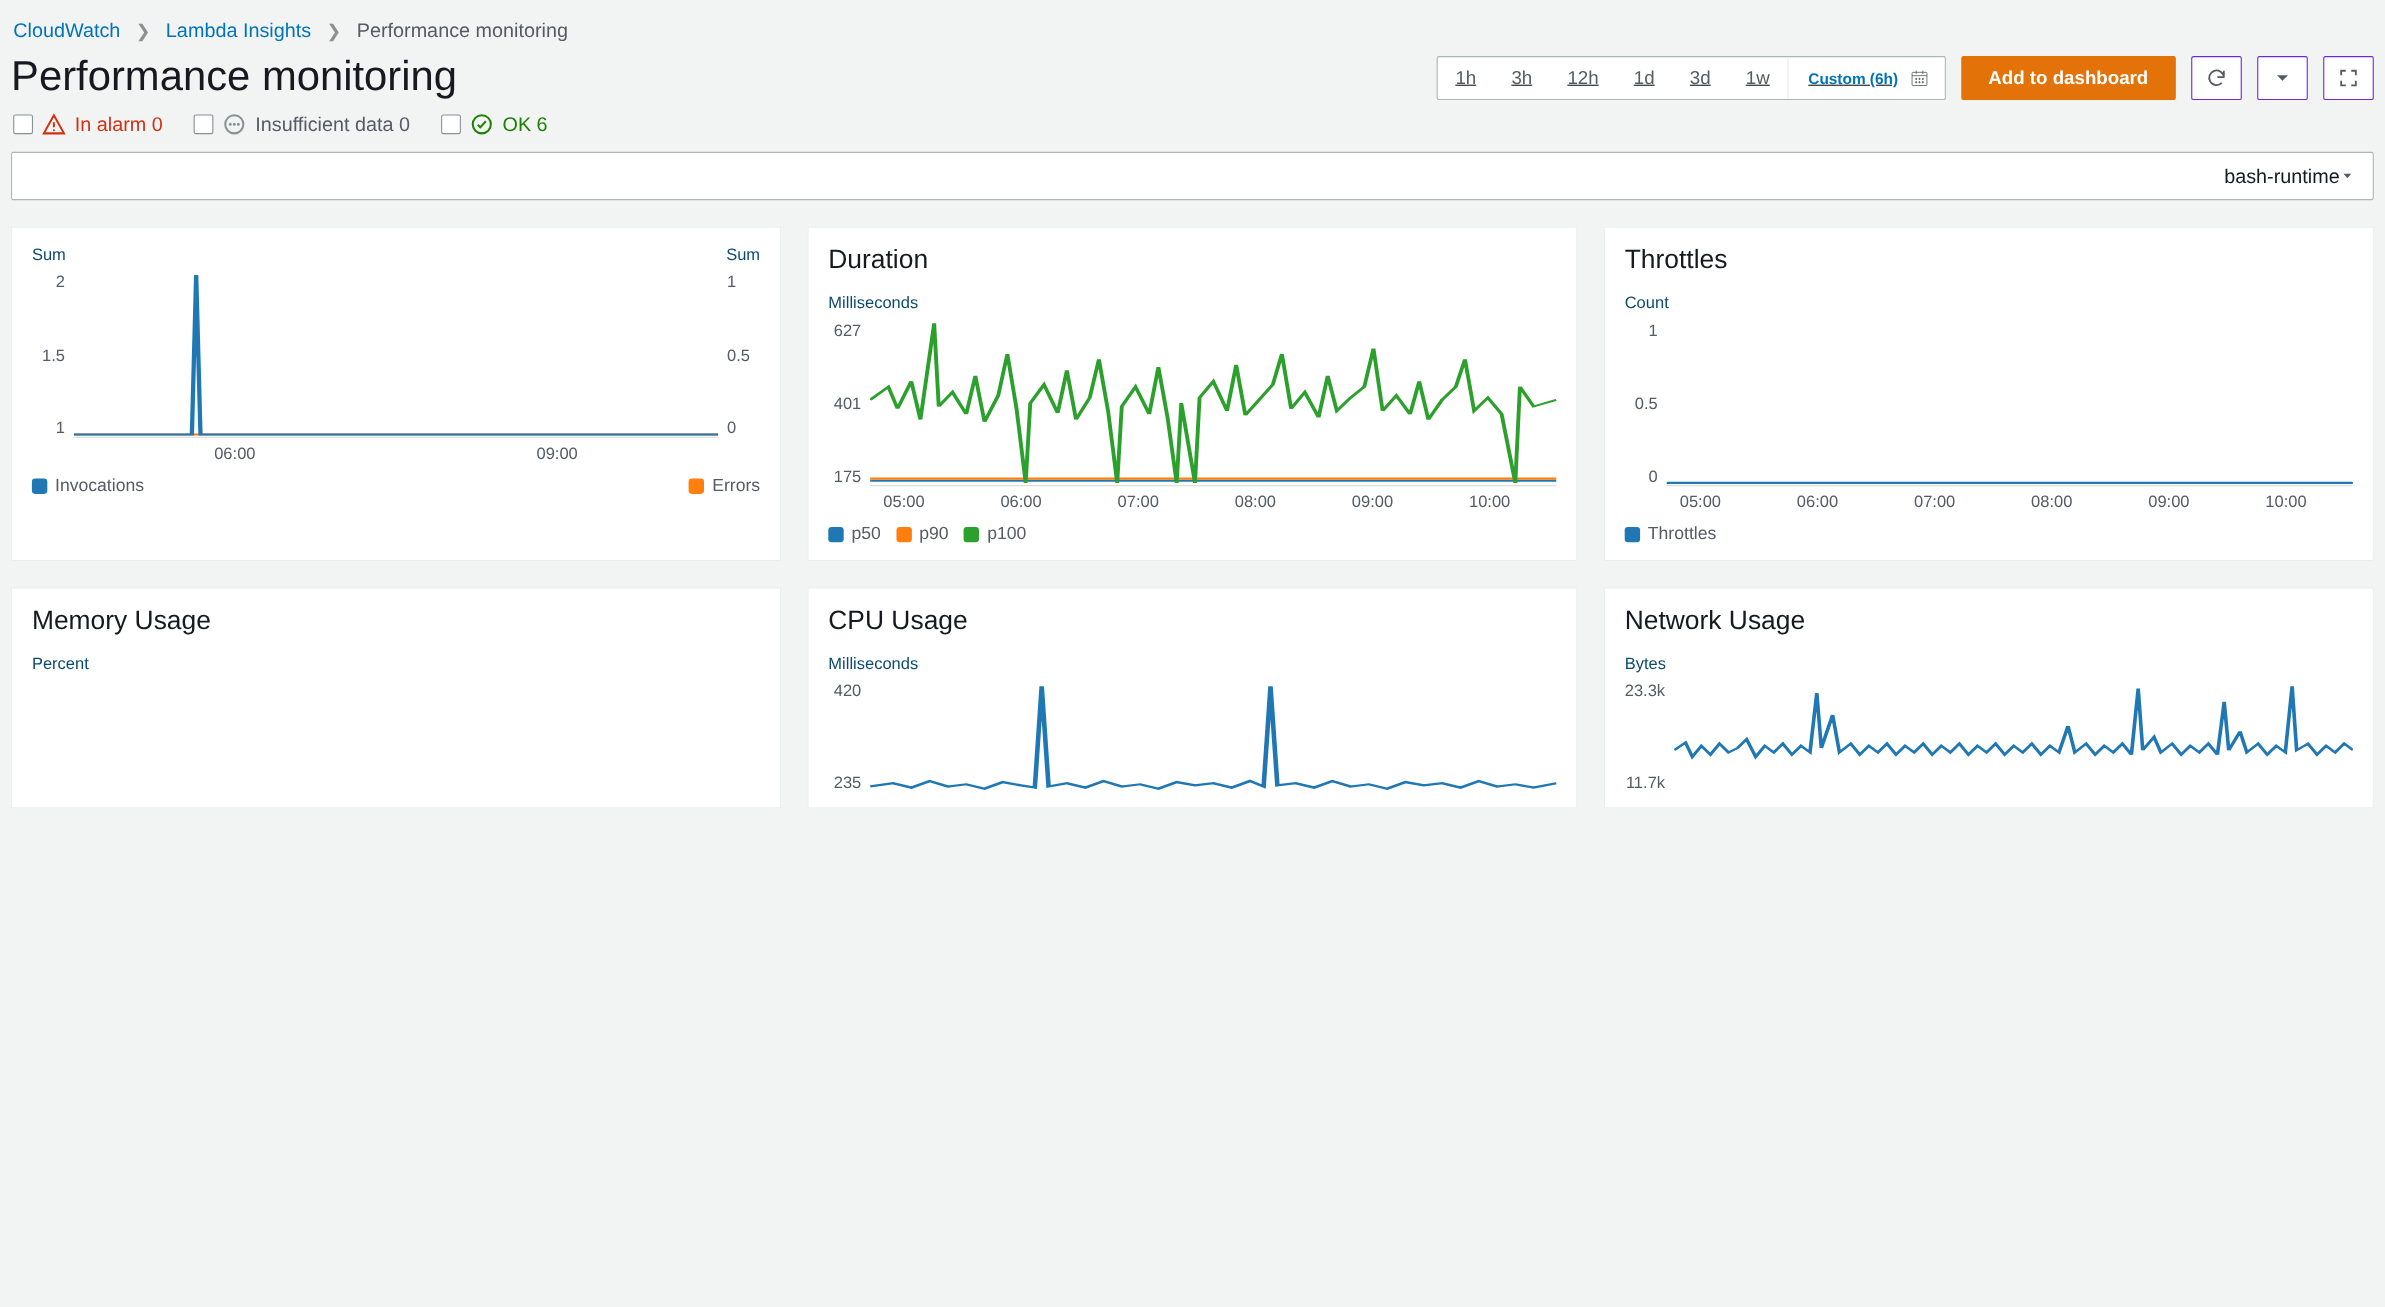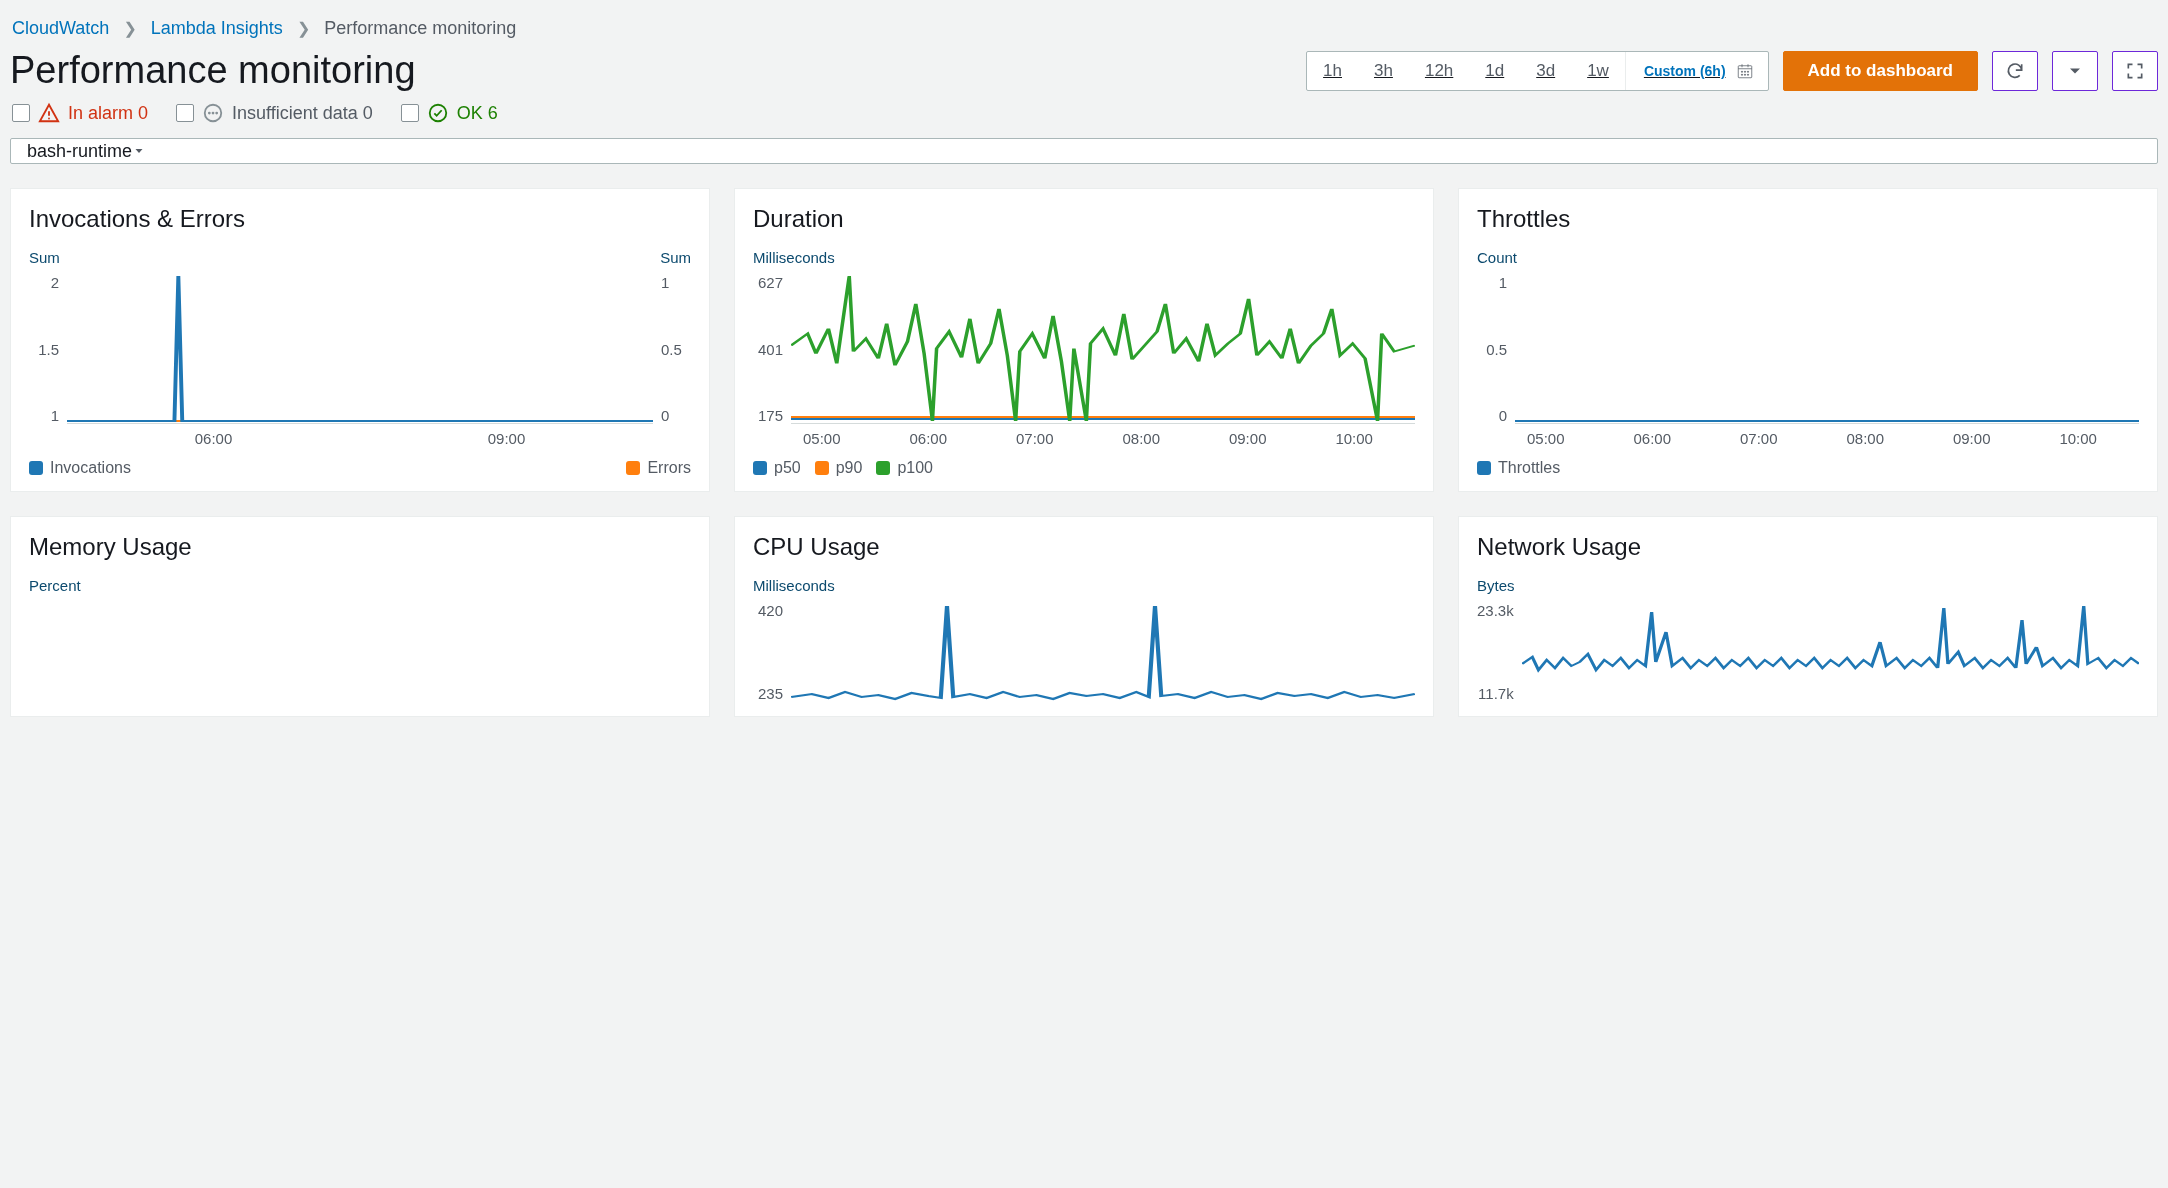--- a/index.html
+++ b/index.html
@@ -88,23 +88,23 @@
   .alarm-item.red .alarm-label { color: #d13212; }
   .alarm-item.gray .alarm-label { color: #545b64; }
   .alarm-item.green .alarm-label { color: #1d8102; }
   .alarm-icon { width: 22px; height: 22px; }
   .alarm-icon.red-i { stroke: #d13212; }
   .alarm-icon.gray-i { stroke: #879196; }
   .alarm-icon.green-i { stroke: #1d8102; }
 
   
   .fn-select {
-    display: flex; align-items: center; justify-content: flex-start;
+    display: flex; align-items: center; justify-content: flex-end;
     background: #fff; border: 1px solid #aab7b8; border-radius: 2px;
-    height: 26px; padding: 0 16px;
+    height: 44px; padding: 0 16px;
     font-size: 18px; color: #16191f;
     margin-bottom: 24px;
     cursor: pointer;
   }
   .fn-select svg { width: 14px; height: 14px; fill: #545b64; }
 
   
   .grid {
     display: grid; grid-template-columns: repeat(3, 1fr); gap: 24px;
   }
@@ -251,21 +251,20 @@
   <div class="fn-select">
     <span>bash-runtime</span>
     <svg viewBox="0 0 20 20">
         <path d="M5 7l5 6 5-6z"></path>
       </svg>
   </div>
 
   <div class="grid">
 
     <div class="card">
-      <h2>Invocations &amp; Errors</h2>
       <div class="y-label-row">
         <span>Sum</span>
         <span>Sum</span>
       </div>
       <div class="plot">
         <div class="ytick-col">
           <span>2</span>
           <span>1.5</span>
           <span>1</span>
         </div>

